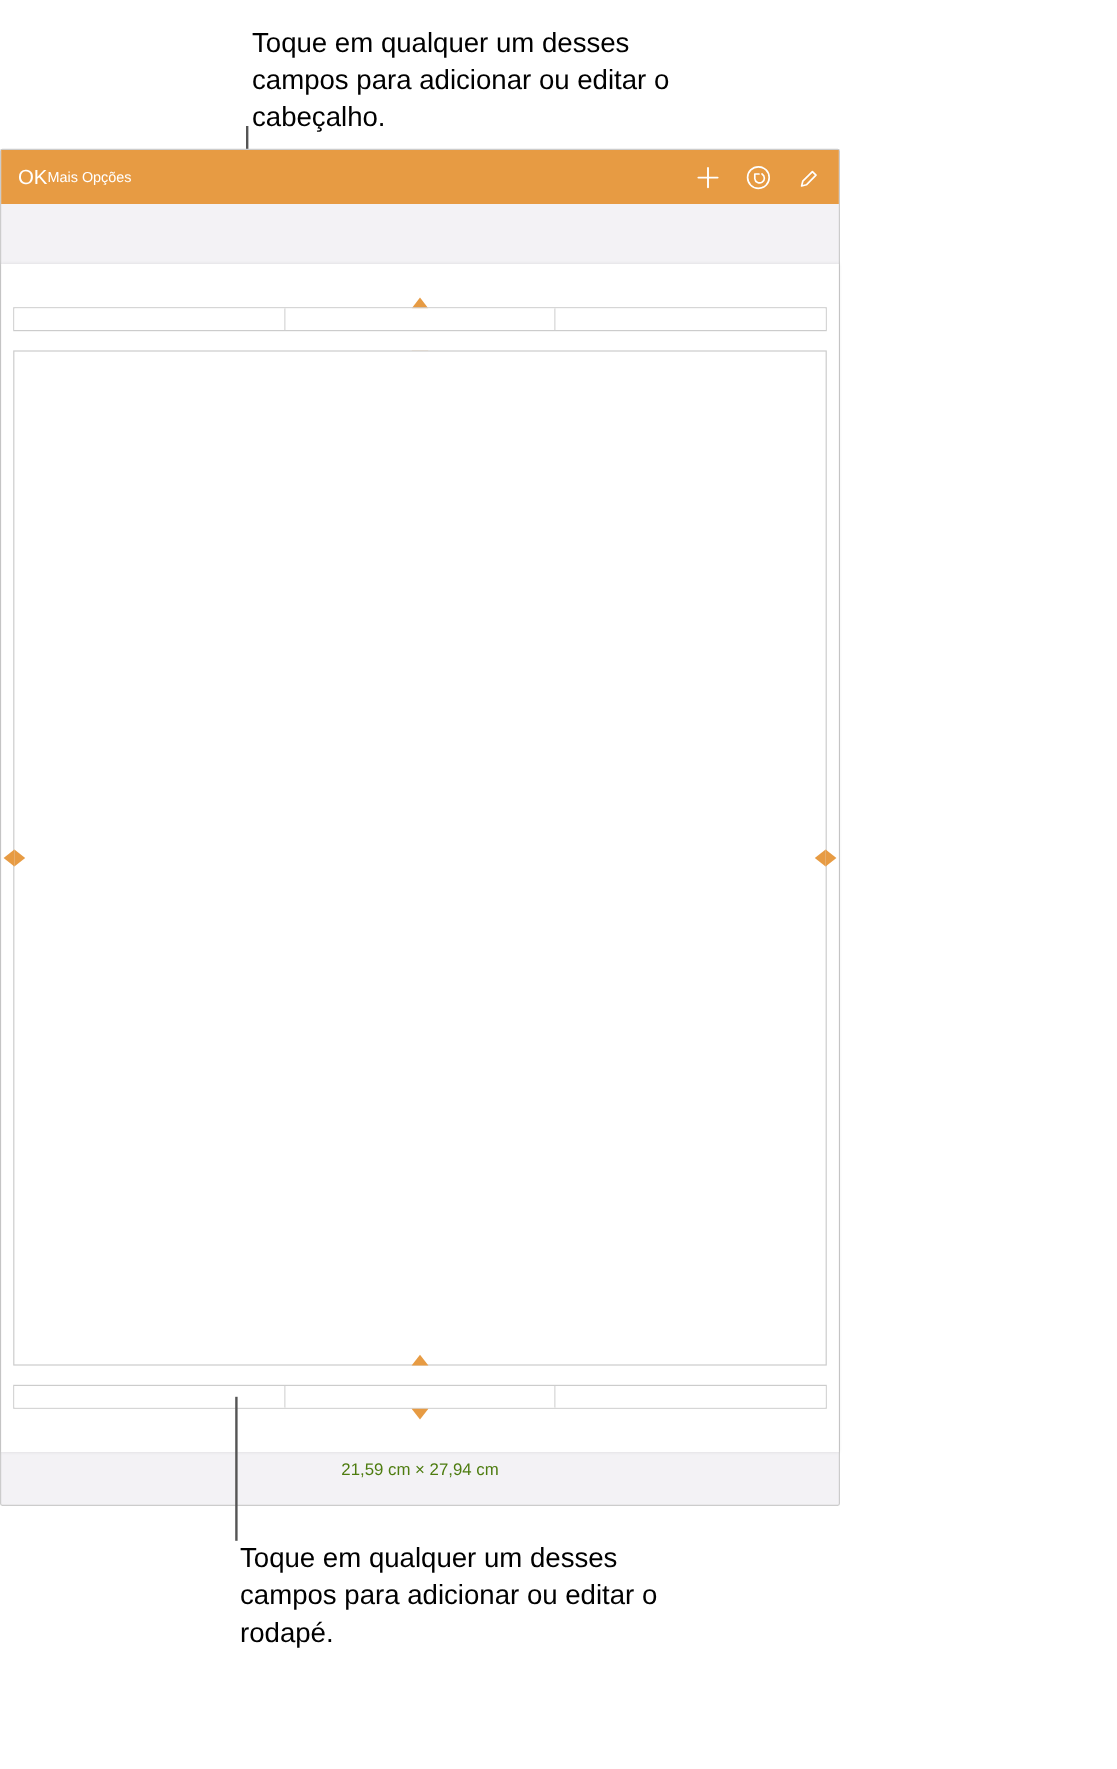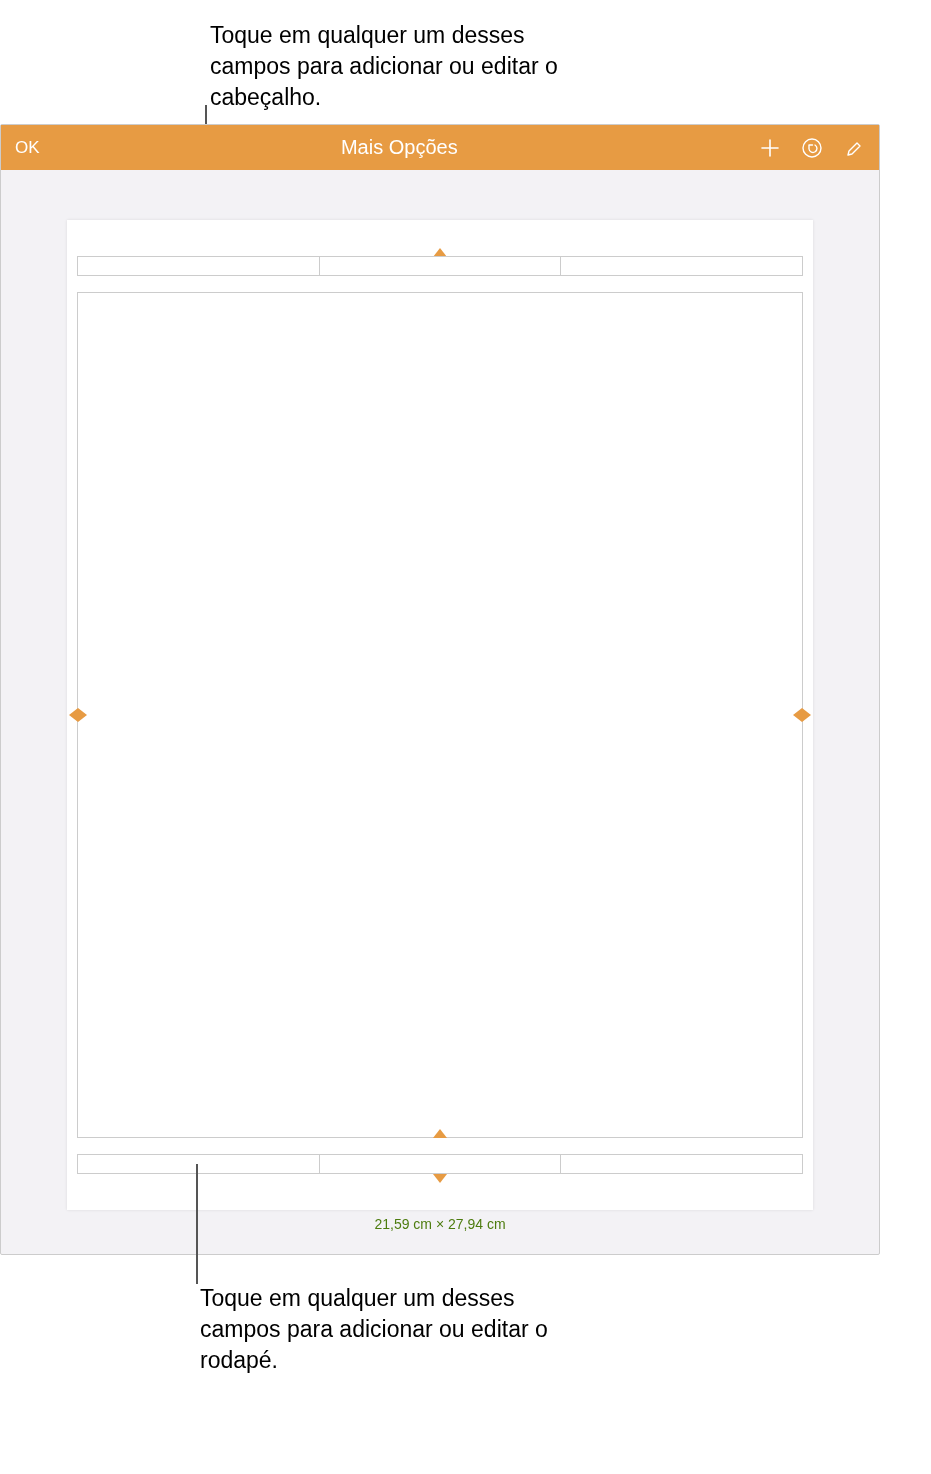--- a/index.html
+++ b/index.html
@@ -45,43 +45,42 @@
       top: 1164px;
       left: 196px;
       width: 2px;
       height: 120px;
       background: #555;
     }
     .app-frame {
       position: absolute;
       top: 124px;
       left: 0;
-      width: 880px;
+      width: 700px;
       height: 1131px;
       background: #f3f2f5;
       border: 1px solid #ccc;
       border-radius: 2px;
     }
     .toolbar {
       height: 45px;
       background: #e79b43;
       display: flex;
       align-items: center;
       padding: 0 14px;
       color: #fff;
     }
     .toolbar-left {
       flex: 0 0 auto;
       font-size: 17px;
       font-weight: 500;
     }
     .toolbar-center {
       flex: 1;
-      text-align: center;
-      font-size: 20px;
+      font-size: 12px;
       font-weight: 500;
     }
     .toolbar-right {
       flex: 0 0 auto;
       display: flex;
       align-items: center;
       gap: 20px;
     }
     .toolbar-icon {
       width: 22px;

